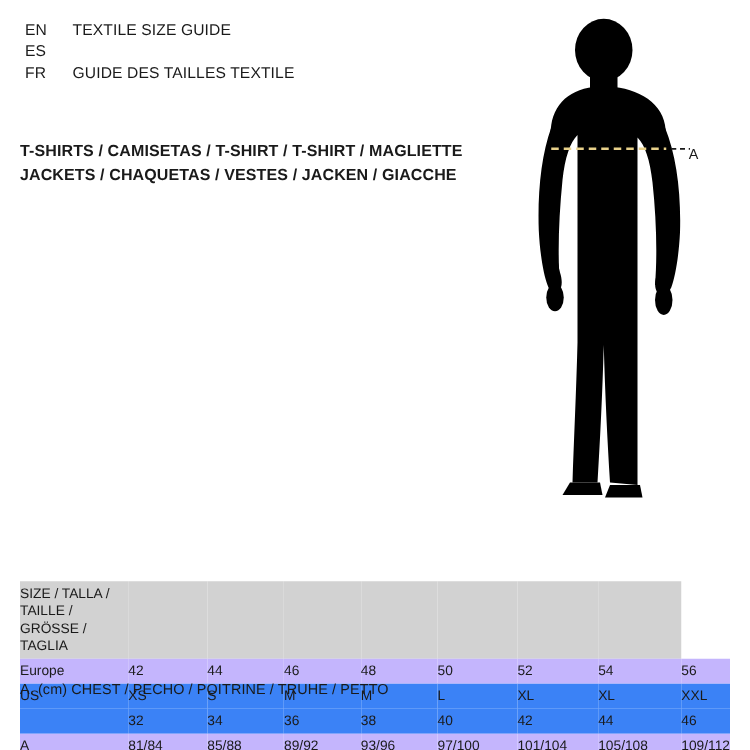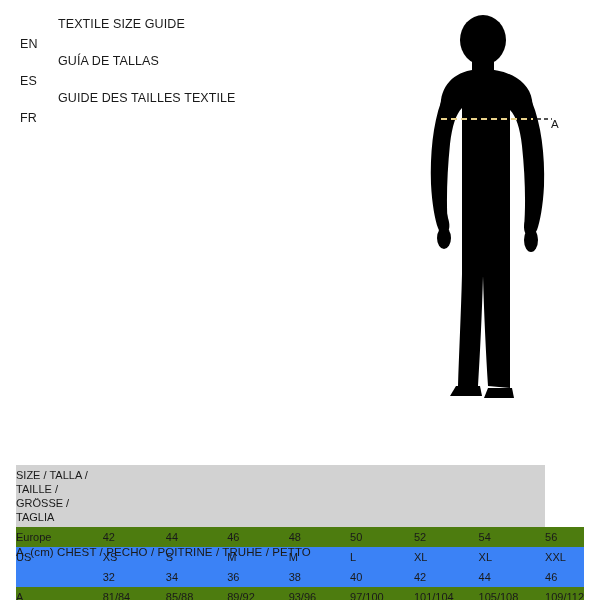--- a/index.html
+++ b/index.html
@@ -29,21 +29,20 @@
   }
   .lang-row {
     display: flex;
     font-size: 12.5px;
     line-height: 17px;
     letter-spacing: 0.1px;
   }
   .lang-code {
     width: 38px;
     flex: 0 0 38px;
-    margin-top: 20px;
   }
   .lang-text {
     flex: 1 1 auto;
   }
 
   
   .cat-block {
     position: absolute;
     top: 111px;
     left: 16px;
@@ -101,21 +100,21 @@
   table.size-table tr.head td {
     font-weight: normal;
   }
   tr.head {
     background: #d2d2d2;
   }
   tr.band {
     background: #3b82f6;
   }
   tr.plain {
-    background: #4d7c0f;
+    background: #c4b5fd;
   }
   td.c0 { width: 92px; padding-left: 2px; }
   td.c1 { width: 68px; }
   td.c2 { width: 66px; }
   td.c3 { width: 66px; }
   td.c4 { width: 66px; }
   td.c5 { width: 68px; }
   td.c6 { width: 68px; }
   td.c7 { width: 70px; }
 
@@ -132,28 +131,31 @@
 
 <div class="page">
 
   <div class="lang-block">
     <div class="lang-row">
       <span class="lang-code">EN</span>
       <span class="lang-text">TEXTILE SIZE GUIDE</span>
     </div>
     <div class="lang-row">
       <span class="lang-code">ES</span>
-      <span class="lang-text">GUÍA DE TALLAS</span>
     </div>
     <div class="lang-row">
       <span class="lang-code">FR</span>
       <span class="lang-text">GUIDE DES TAILLES TEXTILE</span>
     </div>
   </div>
 
+  <div class="cat-block">
+    <div class="cat-line">T-SHIRTS / CAMISETAS / T-SHIRT / T-SHIRT / MAGLIETTE</div>
+    <div class="cat-line">JACKETS / CHAQUETAS / VESTES / JACKEN / GIACCHE</div>
+  </div>
 
   <div class="figure-wrap">
     <svg width="200" height="390" viewBox="0 0 200 390" xmlns="http://www.w3.org/2000/svg">
       <g>
 
         <ellipse cx="83" cy="26" rx="23" ry="25" fill="#000000"></ellipse>
 
         <rect x="72" y="45" width="22" height="14" fill="#000000"></rect>
 
         <path d="M83 55

